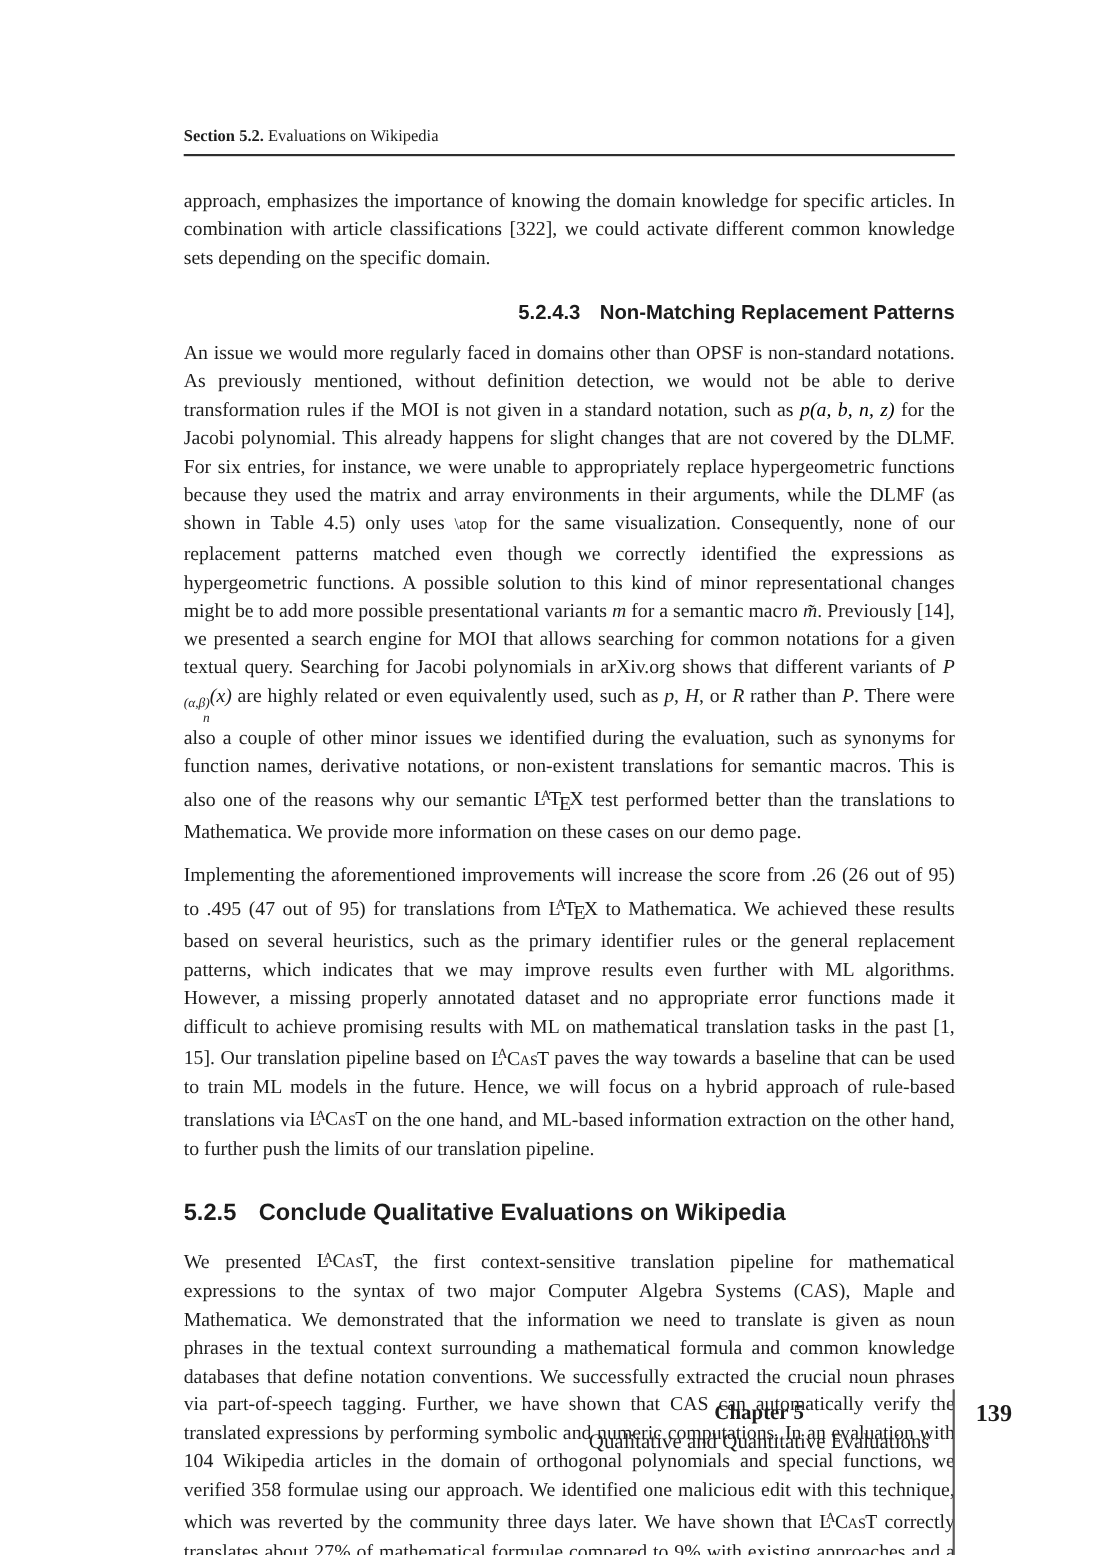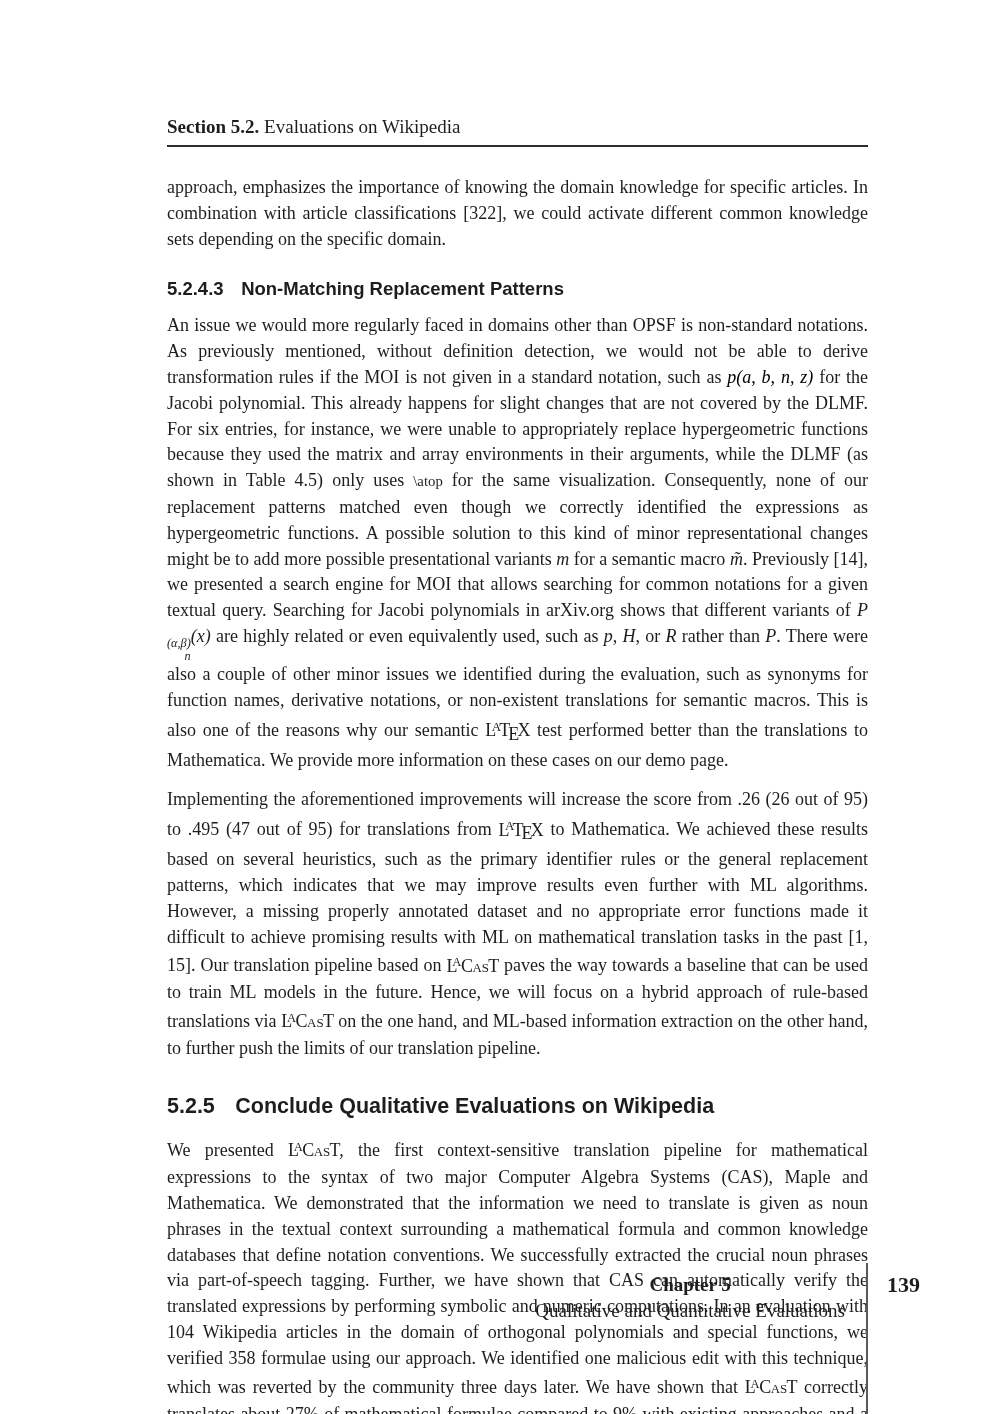--- a/index.html
+++ b/index.html
@@ -8,37 +8,38 @@
     width:1000px;height:1414px;
     background:#ffffff;
     font-family:"Liberation Serif","DejaVu Serif",serif;
     color:#1d1d1d;
     overflow:hidden;
   }
   #content{
     position:absolute;left:167px;top:116px;width:701px;
   }
   .running-header{
-    font-size:19px;
+    font-size:15px;
     padding-bottom:7px;
     border-bottom:2.5px solid #2e2e2e;
   }
   .running-header .sec-num{font-weight:bold;}
   p.body{
     font-size:18px;
     line-height:25.8px;
     text-align:justify;
     margin:0 0 14px 0;
   }
   p.first{margin-top:28px;}
   h3.subsubsection{
     font-family:"Liberation Sans","DejaVu Sans",sans-serif;
     font-weight:bold;
     font-size:18.5px;
     margin:26px 0 13px 0;
+    text-align:right;
   }
   h2.subsection{
     font-family:Liberation Sans, sans-serif;
     font-weight:bold;
     font-size:21.5px;
     margin:32px 0 16px 0;
   }
   .hnum{margin-right:0.95em;}
   .mvar{font-style:italic;font-family:"Liberation Serif",serif;}
   .math-link{font-style:italic;color:#000000;}

